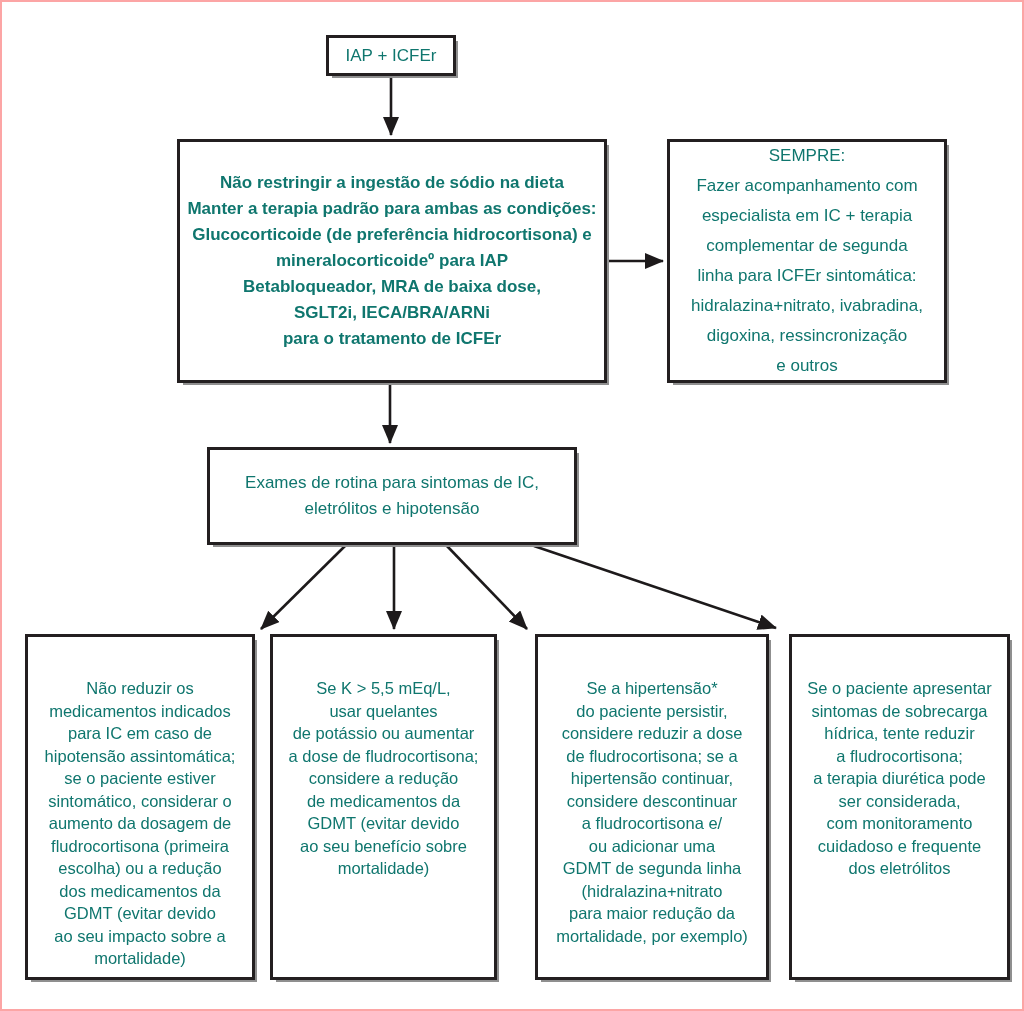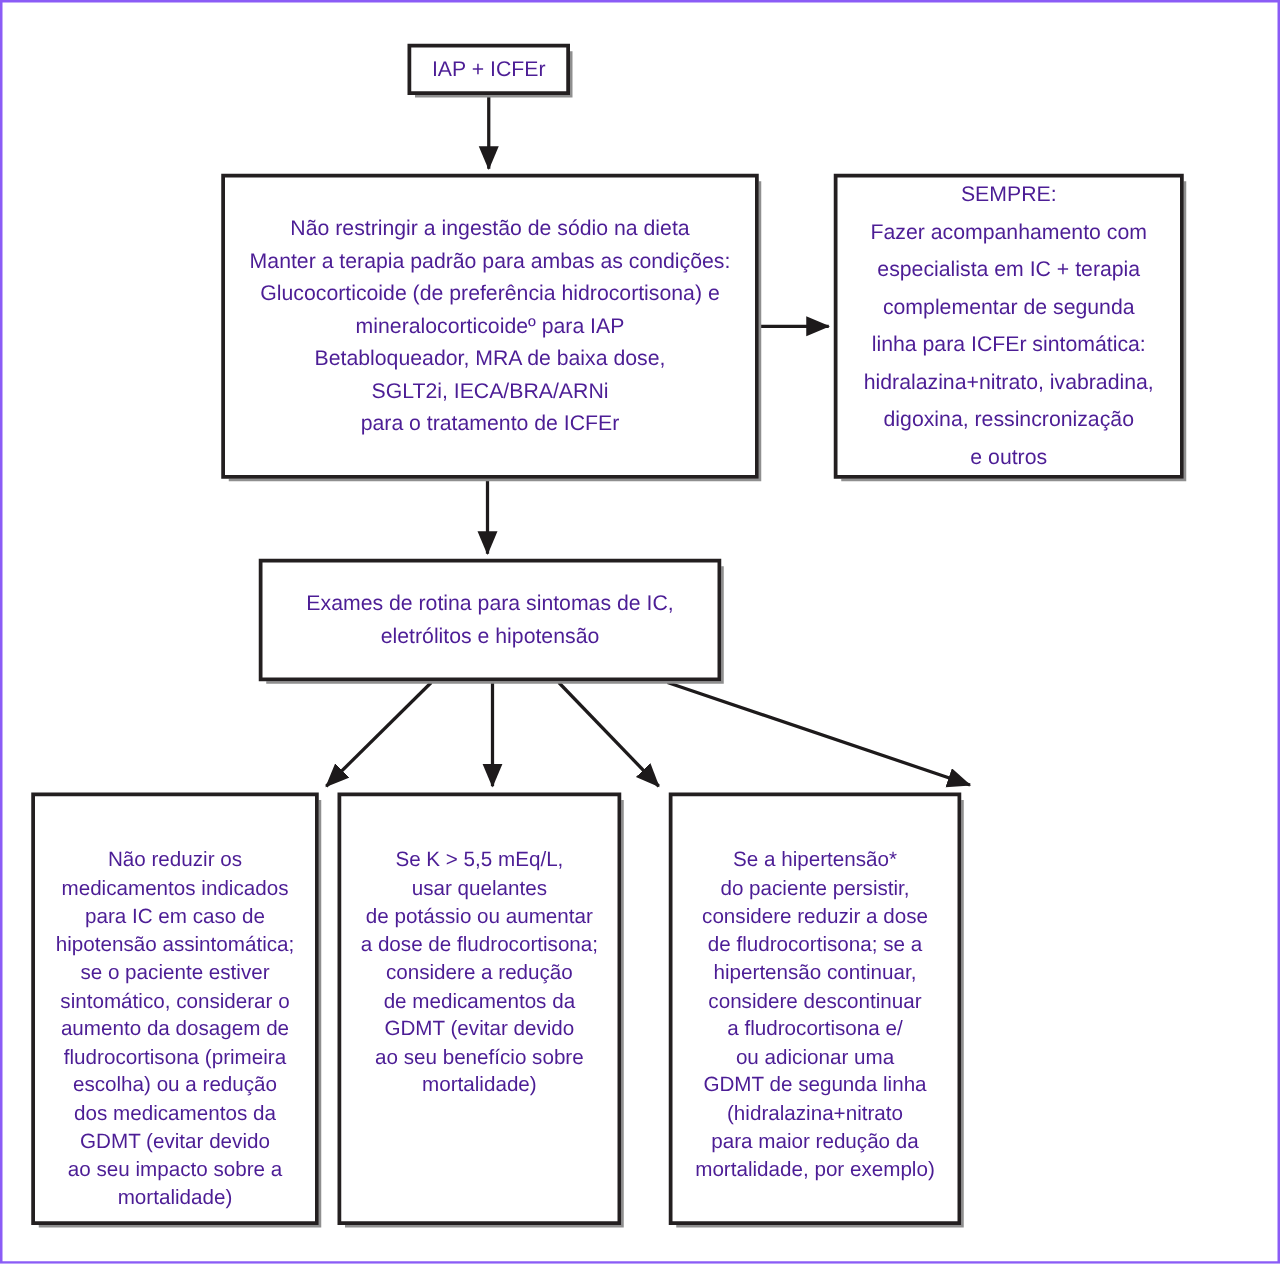--- a/index.html
+++ b/index.html
@@ -7,23 +7,23 @@
     padding: 0;
     background: #ffffff;
     font-family: "Liberation Sans", sans-serif;
   }
   .canvas {
     position: relative;
     width: 1024px;
     height: 1011px;
     box-sizing: border-box;
     background: #ffffff;
-    border: 2px solid #8b5cf6;
+    border: 2px solid #fca5a5;
     overflow: hidden;
-    color: #4c1d95;
+    color: #0f766e;
   }
   svg.arrows {
     position: absolute;
     left: 0; top: 0;
     width: 1024px;
     height: 1011px;
     pointer-events: none;
   }
   svg.arrows line {
     stroke: #1d1a1b;
@@ -43,21 +43,21 @@
   .box .txt {
     white-space: pre-line;
     width: 100%;
     padding: 0 4px;
   }
   .box.top-align {
     align-items: flex-start;
   }
   
   .node-start   { left: 324px; top: 33px;  width: 130px; height: 41px;  font-size: 17px; }
-  .node-therapy { left: 175px; top: 137px; width: 430px; height: 244px; font-size: 17px; line-height: 26px; }
+  .node-therapy { left: 175px; top: 137px; width: 430px; height: 244px; font-size: 17px; line-height: 26px; font-weight: bold; }
   .node-always  { left: 665px; top: 137px; width: 280px; height: 244px; font-size: 17px; line-height: 30px; }
   .node-exams   { left: 205px; top: 445px; width: 370px; height: 98px;  font-size: 17px; line-height: 26px; }
   .branch       { top: 632px;  height: 346px; font-size: 16.5px; line-height: 22.5px; padding-top: 40px; }
   .node-branch-0 { left: 23px;  width: 230px; }
   .node-branch-1 { left: 268px; width: 227px; }
   .node-branch-2 { left: 533px; width: 234px; }
   .node-branch-3 { left: 787px; width: 221px; }
 </style>
 </head>
 <body>
@@ -145,14 +145,25 @@
 hipertensão continuar,
 considere descontinuar
 a fludrocortisona e/
 ou adicionar uma
 GDMT de segunda linha
 (hidralazina+nitrato
 para maior redução da
 mortalidade, por exemplo)</div>
   </div>
 
+  <div class="box branch top-align node-branch-3">
+    <div class="txt">Se o paciente apresentar
+sintomas de sobrecarga
+hídrica, tente reduzir
+a fludrocortisona;
+a terapia diurética pode
+ser considerada,
+com monitoramento
+cuidadoso e frequente
+dos eletrólitos</div>
+  </div>
 
 </div>
 
 </body></html>

